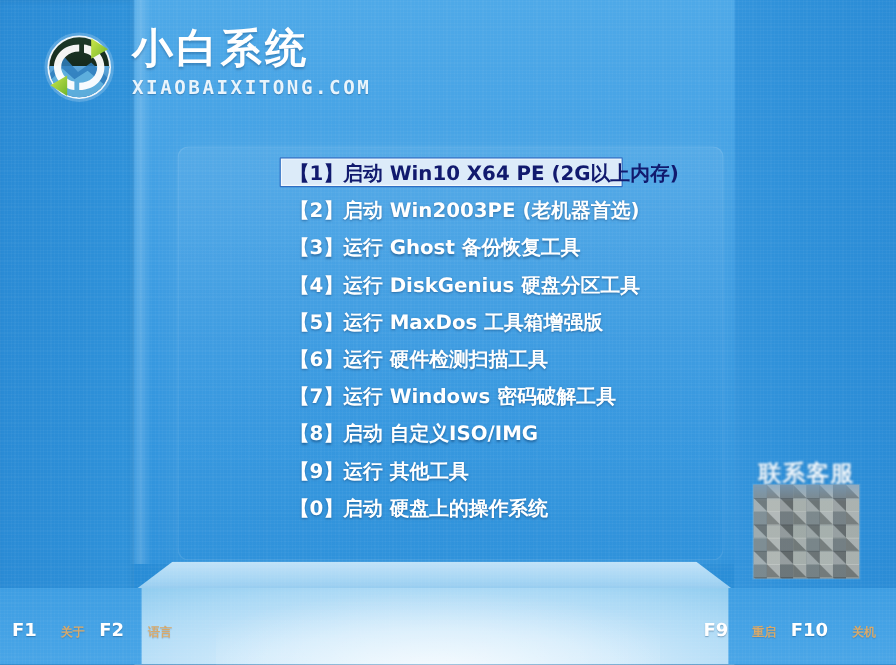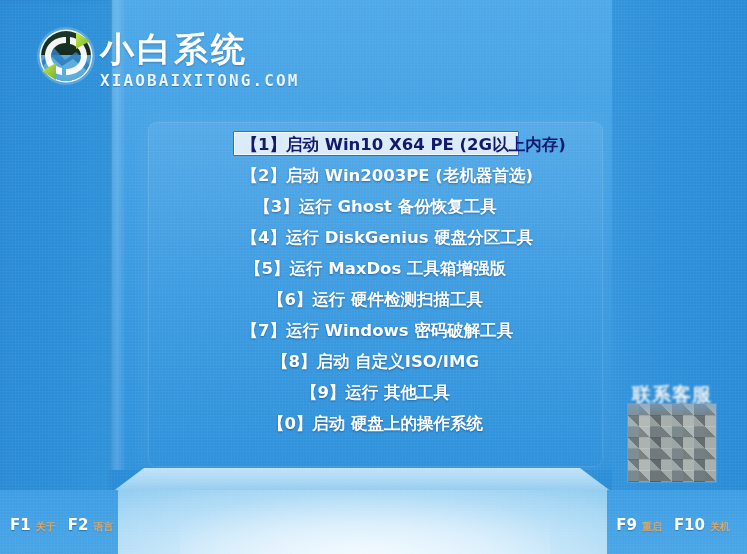--- a/index.html
+++ b/index.html
@@ -102,21 +102,22 @@
     background: radial-gradient(60% 90% at 50% 100%, rgba(255,255,255,0.55), rgba(255,255,255,0));
     pointer-events: none;
   }
 
   
   .logo {
     position: absolute;
     left: 32px;
     top: 22px;
     display: flex;
-    align-items: flex-end;
+    align-items: flex-start;
+    gap: 10px;
   }
   .logo-mark {
     position: relative;
     width: 68px;
     height: 68px;
     flex: 0 0 68px;
   }
   .logo-mark svg { display: block; }
   .logo-text { padding-top: 2px; }
   .logo-cn {
@@ -143,21 +144,20 @@
     position: absolute;
     left: 148px;
     top: 122px;
     width: 455px;
     height: 345px;
     border-radius: 9px;
     background: linear-gradient(180deg, rgba(255,255,255,0.085) 0%, rgba(255,255,255,0.035) 45%, rgba(255,255,255,0.0) 100%);
     box-shadow:
       inset 0 0 0 1px rgba(255,255,255,0.10),
       0 0 26px rgba(255,255,255,0.08);
-    text-align: center;
   }
   .menu-list {
     position: absolute;
     left: 0;
     top: 9px;
     width: 100%;
   }
   .menu-item {
     display: block;
     height: 25px;
@@ -253,21 +253,21 @@
     right: 10px;
     top: 0;
     display: flex;
     align-items: center;
     gap: 5px;
     pointer-events: auto;
   }
   .hint-group {
     display: flex;
     align-items: baseline;
-    gap: 5px;
+    gap: 20px;
     margin-right: 7px;
   }
   .hint-key {
     font-size: 15px;
     font-weight: 700;
     color: #ffffff;
     font-family: "DejaVu Sans", "Liberation Sans", sans-serif;
     text-shadow: 0 1px 1px rgba(0,45,90,0.35);
   }
   .hint-label {

